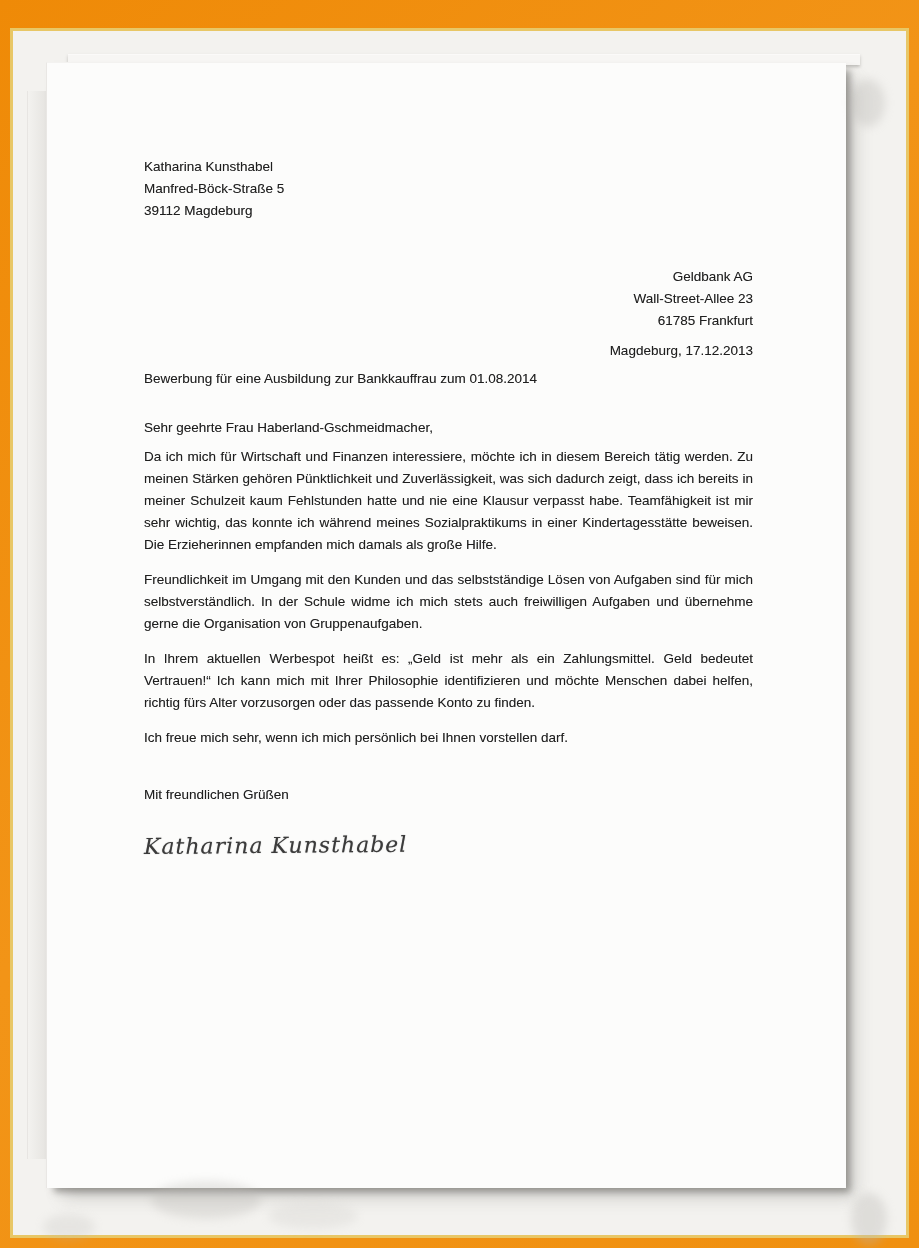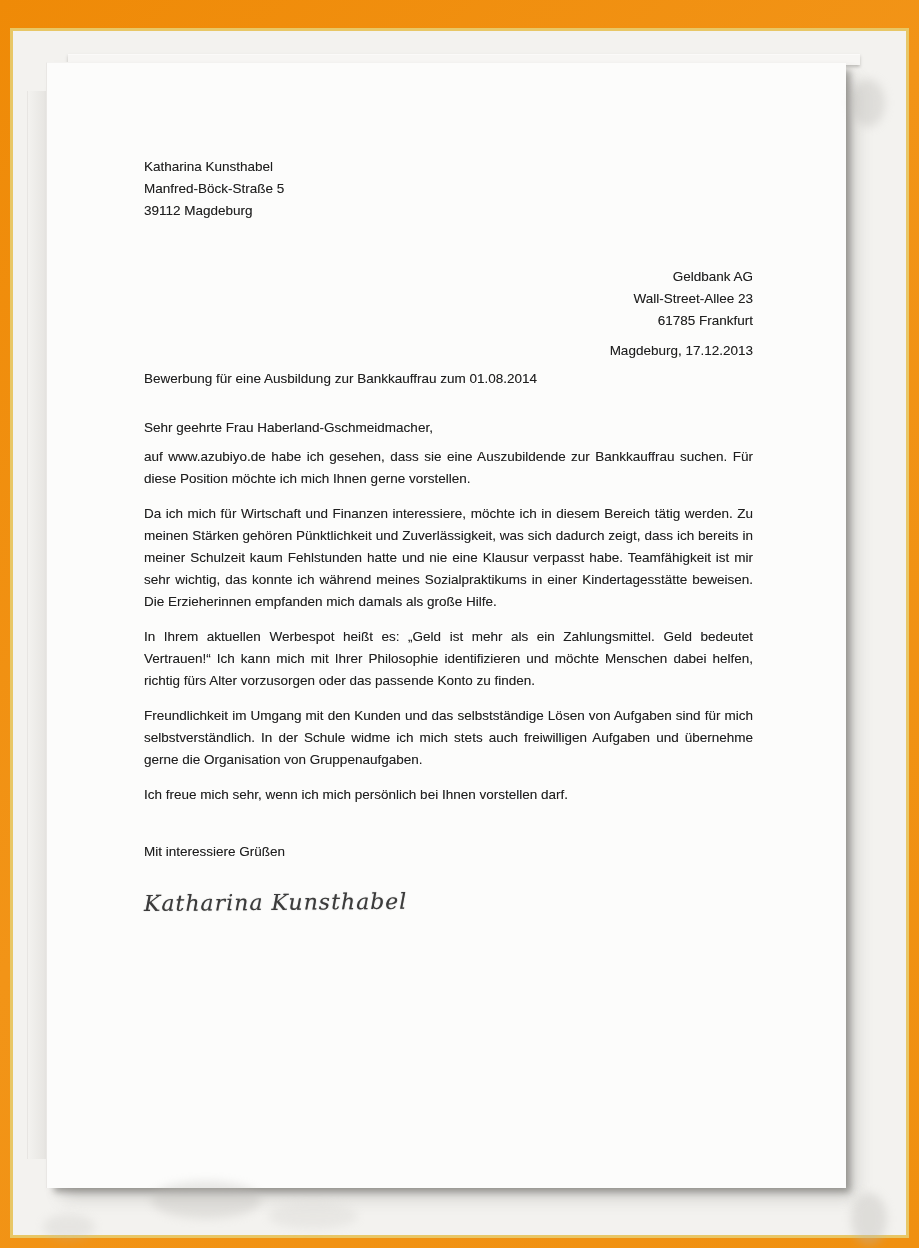--- a/index.html
+++ b/index.html
@@ -134,27 +134,26 @@
           <div>Wall-Street-Allee 23</div>
           <div>61785 Frankfurt</div>
         </div>
 
         <div class="dateline">Magdeburg, 17.12.2013</div>
 
         <div class="subject">Bewerbung für eine Ausbildung zur Bankkauffrau zum 01.08.2014</div>
 
         <div class="salutation">Sehr geehrte Frau Haberland-Gschmeidmacher,</div>
 
-        <p class="body-par">auf www.azubiyo.de habe ich gesehen, dass sie eine Auszubildende zur Bankkauffrau suchen. Für diese Position möchte ich mich Ihnen gerne vorstellen.</p>
         <p class="body-par">Da ich mich für Wirtschaft und Finanzen interessiere, möchte ich in diesem Bereich tätig werden. Zu meinen Stärken gehören Pünktlichkeit und Zuverlässigkeit, was sich dadurch zeigt, dass ich bereits in meiner Schulzeit kaum Fehlstunden hatte und nie eine Klausur verpasst habe. Teamfähigkeit ist mir sehr wichtig, das konnte ich während meines Sozialpraktikums in einer Kindertagesstätte beweisen. Die Erzieherinnen empfanden mich damals als große Hilfe.</p>
+        <p class="body-par">Freundlichkeit im Umgang mit den Kunden und das selbstständige Lösen von Aufgaben sind für mich selbstverständlich. In der Schule widme ich mich stets auch freiwilligen Aufgaben und übernehme gerne die Organisation von Gruppenaufgaben.</p>
         <p class="body-par">In Ihrem aktuellen Werbespot heißt es: „Geld ist mehr als ein Zahlungsmittel. Geld bedeutet Vertrauen!“ Ich kann mich mit Ihrer Philosophie identifizieren und möchte Menschen dabei helfen, richtig fürs Alter vorzusorgen oder das passende Konto zu finden.</p>
-        <p class="body-par">Freundlichkeit im Umgang mit den Kunden und das selbstständige Lösen von Aufgaben sind für mich selbstverständlich. In der Schule widme ich mich stets auch freiwilligen Aufgaben und übernehme gerne die Organisation von Gruppenaufgaben.</p>
         <p class="body-par">Ich freue mich sehr, wenn ich mich persönlich bei Ihnen vorstellen darf.</p>
 
-        <div class="closing">Mit interessiere Grüßen</div>
+        <div class="closing">Mit freundlichen Grüßen</div>
 
         <div class="signature">Katharina Kunsthabel</div>
 
       </div>
     </div>
 
     <div class="smudge smudge-tr"></div>
     <div class="smudge smudge-br"></div>
     <div class="smudge smudge-bl1"></div>
     <div class="smudge smudge-bl2"></div>

